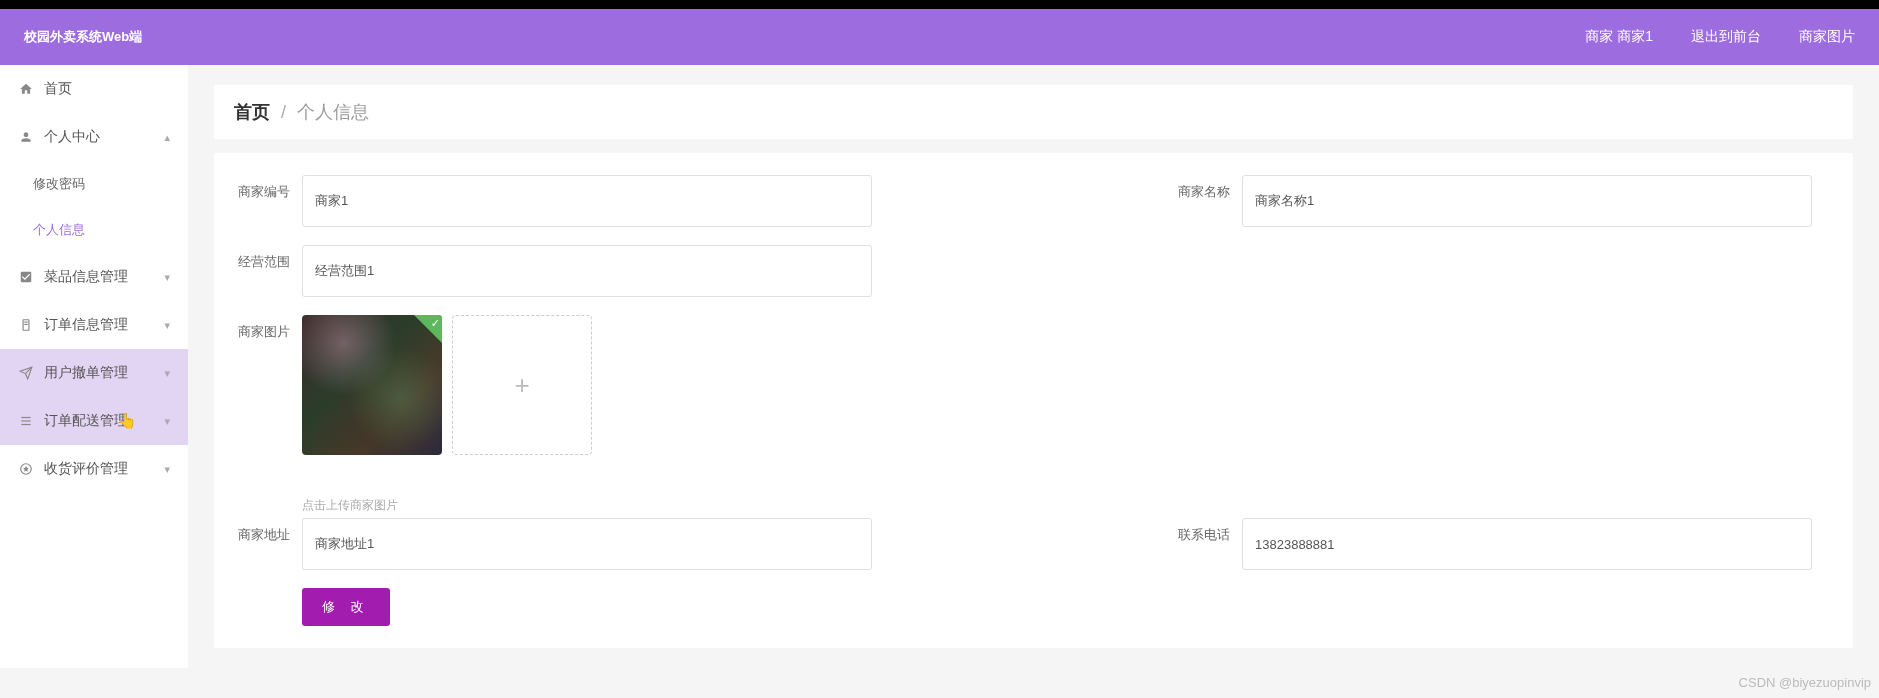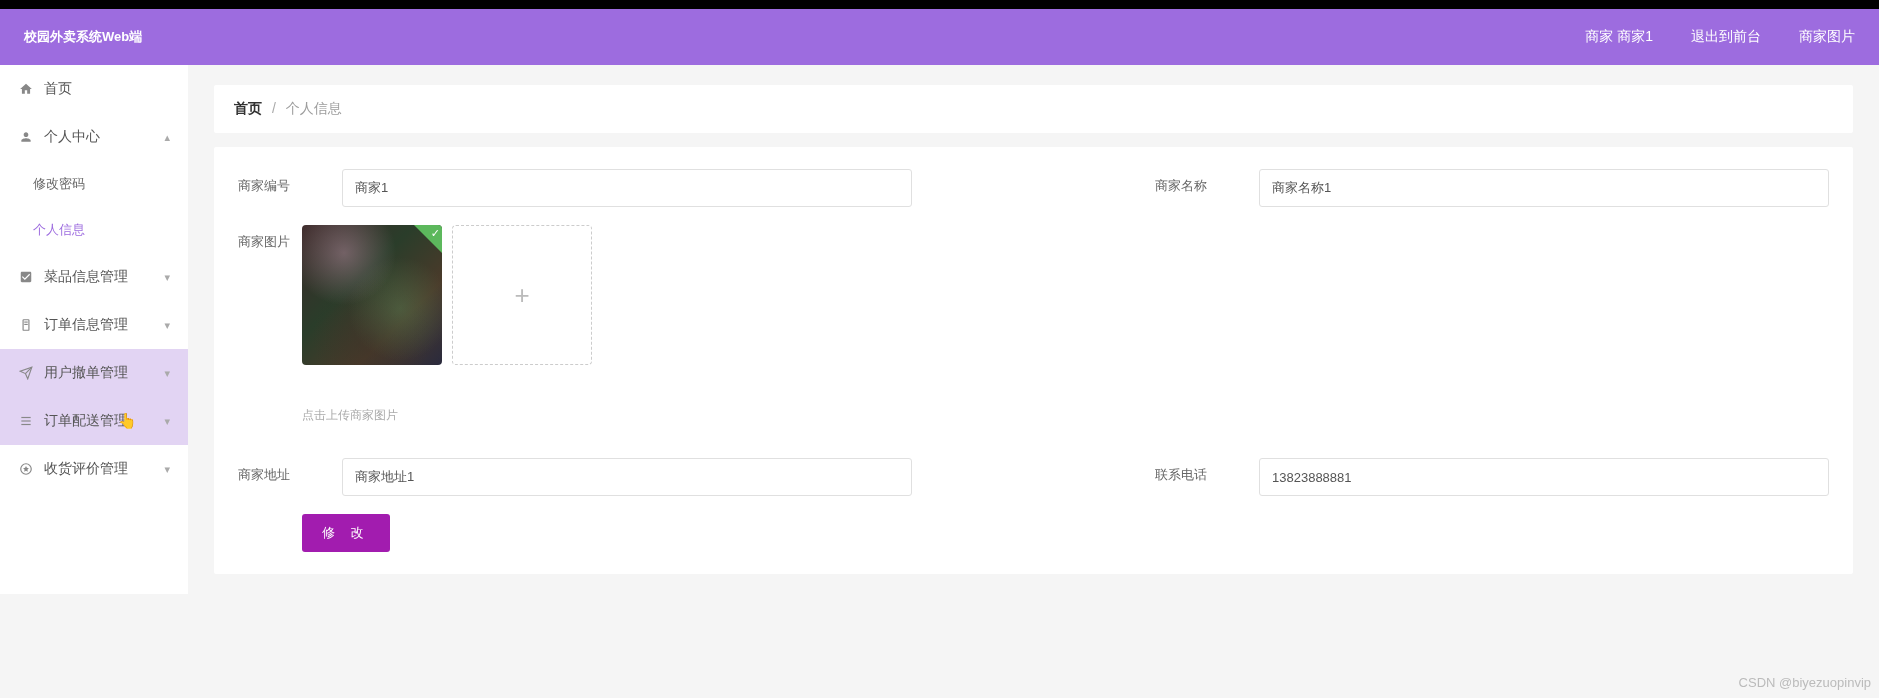--- a/index.html
+++ b/index.html
@@ -12,38 +12,38 @@
     .main-wrap { display: flex; }
     .sidebar { width: 188px; background: #fff; }
     .side-item { display: flex; align-items: center; padding: 15px 18px; font-size: 14px; color: #555; cursor: pointer; position: relative; }
     .side-item.highlight { background: #e2d4f3; }
     .side-item .icon-slot { width: 16px; height: 16px; margin-right: 10px; display: inline-flex; align-items: center; justify-content: center; color: #888; }
     .side-item .label { flex: 1; }
     .side-item .chevron { color: #aaa; font-size: 11px; }
     .side-sub { padding: 14px 18px 14px 33px; font-size: 13px; color: #666; cursor: pointer; }
     .side-sub.active { color: #9d6cdf; }
     .content { flex: 1; padding: 20px 26px; }
-    .breadcrumb { background: #fff; padding: 15px 20px; font-size: 14px; color: #555; margin-bottom: 14px; border-radius: 2px; }
+    .breadcrumb { background: #fff; padding: 15px 20px; font-size: 18px; color: #555; margin-bottom: 14px; border-radius: 2px; }
     .breadcrumb .crumb-home { font-weight: 600; color: #333; }
     .breadcrumb .sep { color: #aaa; margin: 0 6px; }
     .breadcrumb .crumb-current { color: #9d9d9d; }
     .form-card { background: #fff; padding: 22px 24px; border-radius: 2px; }
     .form-row { display: flex; gap: 58px; margin-bottom: 18px; }
     .form-col { display: flex; align-items: flex-start; }
     .form-label { width: 64px; font-size: 13px; color: #666; padding-top: 8px; text-align: left; flex-shrink: 0; }
-    .form-input { width: 570px; height: 38px; border: 1px solid #e0e0e0; border-radius: 3px; padding: 0 12px; font-size: 13px; color: #555; outline: none; margin-left: 40px; }
+    .form-input { width: 570px; height: 52px; border: 1px solid #e0e0e0; border-radius: 3px; padding: 0 12px; font-size: 13px; color: #555; outline: none; }
     .form-col.right .form-input { width: 570px; }
     .spacer { flex: 1; max-width: 190px; }
     .img-upload-area { display: flex; gap: 10px; align-items: flex-start; }
     .thumb { width: 140px; height: 140px; border-radius: 4px; position: relative; overflow: hidden; background: linear-gradient(135deg,#3d2a2a 0%,#2a3d2a 40%,#4a3a2a 70%,#2a2a3d 100%); }
     .thumb::before { content: ""; position: absolute; inset: 0; background: radial-gradient(circle at 30% 20%, rgba(180,140,160,0.5), transparent 35%), radial-gradient(circle at 70% 60%, rgba(90,140,90,0.4), transparent 40%), radial-gradient(circle at 50% 80%, rgba(60,50,40,0.6), transparent 45%); }
     .thumb-check { position: absolute; top: 0; right: 0; width: 0; height: 0; border-top: 28px solid #5cb85c; border-left: 28px solid transparent; }
     .thumb-check::after { content: "✓"; position: absolute; top: -26px; right: 2px; color: #fff; font-size: 11px; }
     .upload-box { width: 140px; height: 140px; border: 1px dashed #ccc; border-radius: 4px; display: flex; align-items: center; justify-content: center; color: #bbb; font-size: 26px; cursor: pointer; }
-    .upload-hint { font-size: 12px; color: #aaa; margin-top: 42px; margin-bottom: 34px; margin-left: 64px; }
+    .upload-hint { font-size: 12px; color: #aaa; margin-top: 42px; margin-bottom: 4px; margin-left: 64px; }
     .btn-row { margin-left: 64px; margin-top: 6px; }
     .btn-submit { background: #a21caf; color: #fff; border: none; padding: 10px 20px; font-size: 13px; border-radius: 3px; cursor: pointer; letter-spacing: 6px; }
     .watermark { position: fixed; bottom: 8px; right: 8px; font-size: 13px; color: #bbb; }
     .cursor-hand { position: absolute; left: 118px; top: 347px; font-size: 15px; pointer-events: none; z-index: 5; }
     svg { width: 14px; height: 14px; }
   </style>
 </head>
 <body>
 
 <div class="black-bar"></div>
@@ -151,20 +151,26 @@
           <div class="form-label">商家编号</div>
           <input class="form-input" value="商家1" style="">
         </div>
         <div class="spacer"></div>
         <div class="form-col right">
           <div class="form-label">商家名称</div>
           <input class="form-input" value="商家名称1" style="">
         </div>
       </div>
 
+      <div class="form-row">
+        <div class="form-col">
+          <div class="form-label">经营范围</div>
+          <input class="form-input" value="经营范围1" style="">
+        </div>
+      </div>
 
       <div class="form-row">
         <div class="form-col">
           <div class="form-label">商家图片</div>
           <div class="img-upload-area">
             <div class="thumb">
               <div class="thumb-check"></div>
             </div>
             <div class="upload-box">
               <span>+</span>

